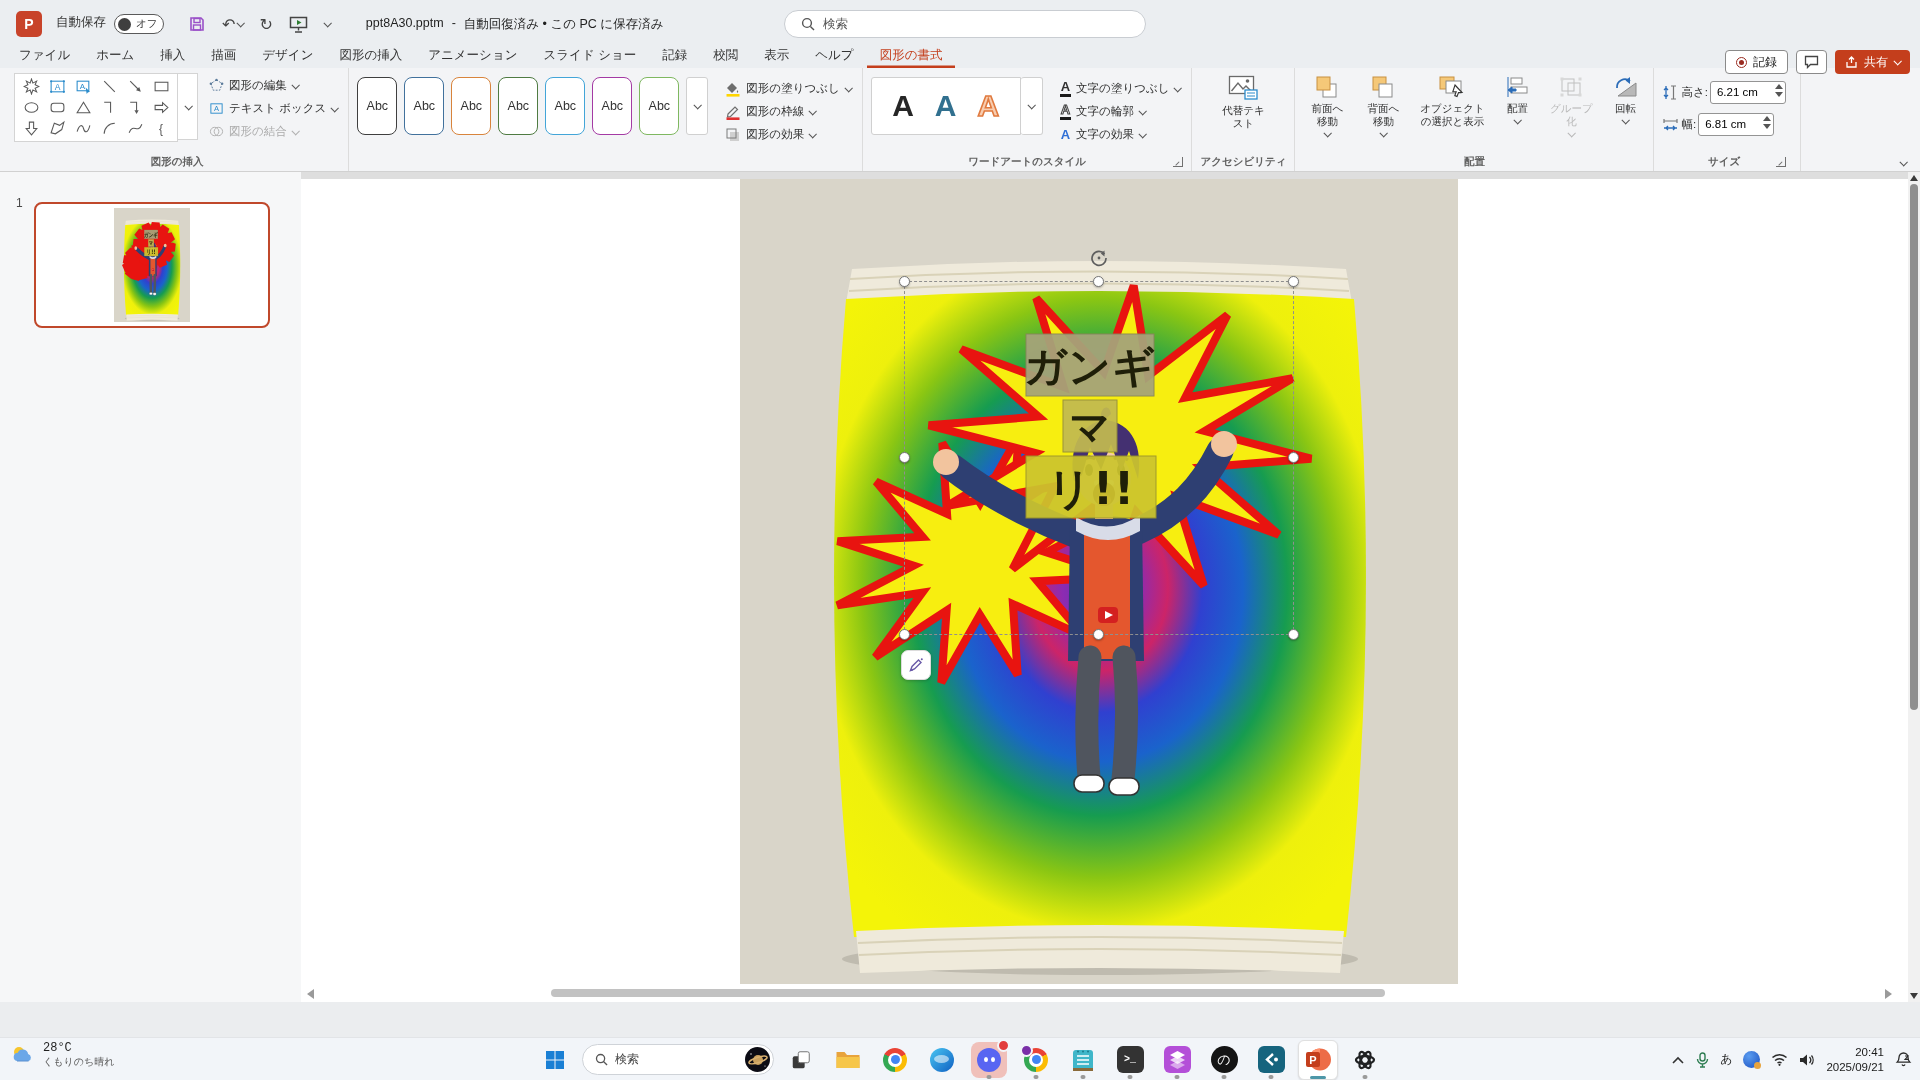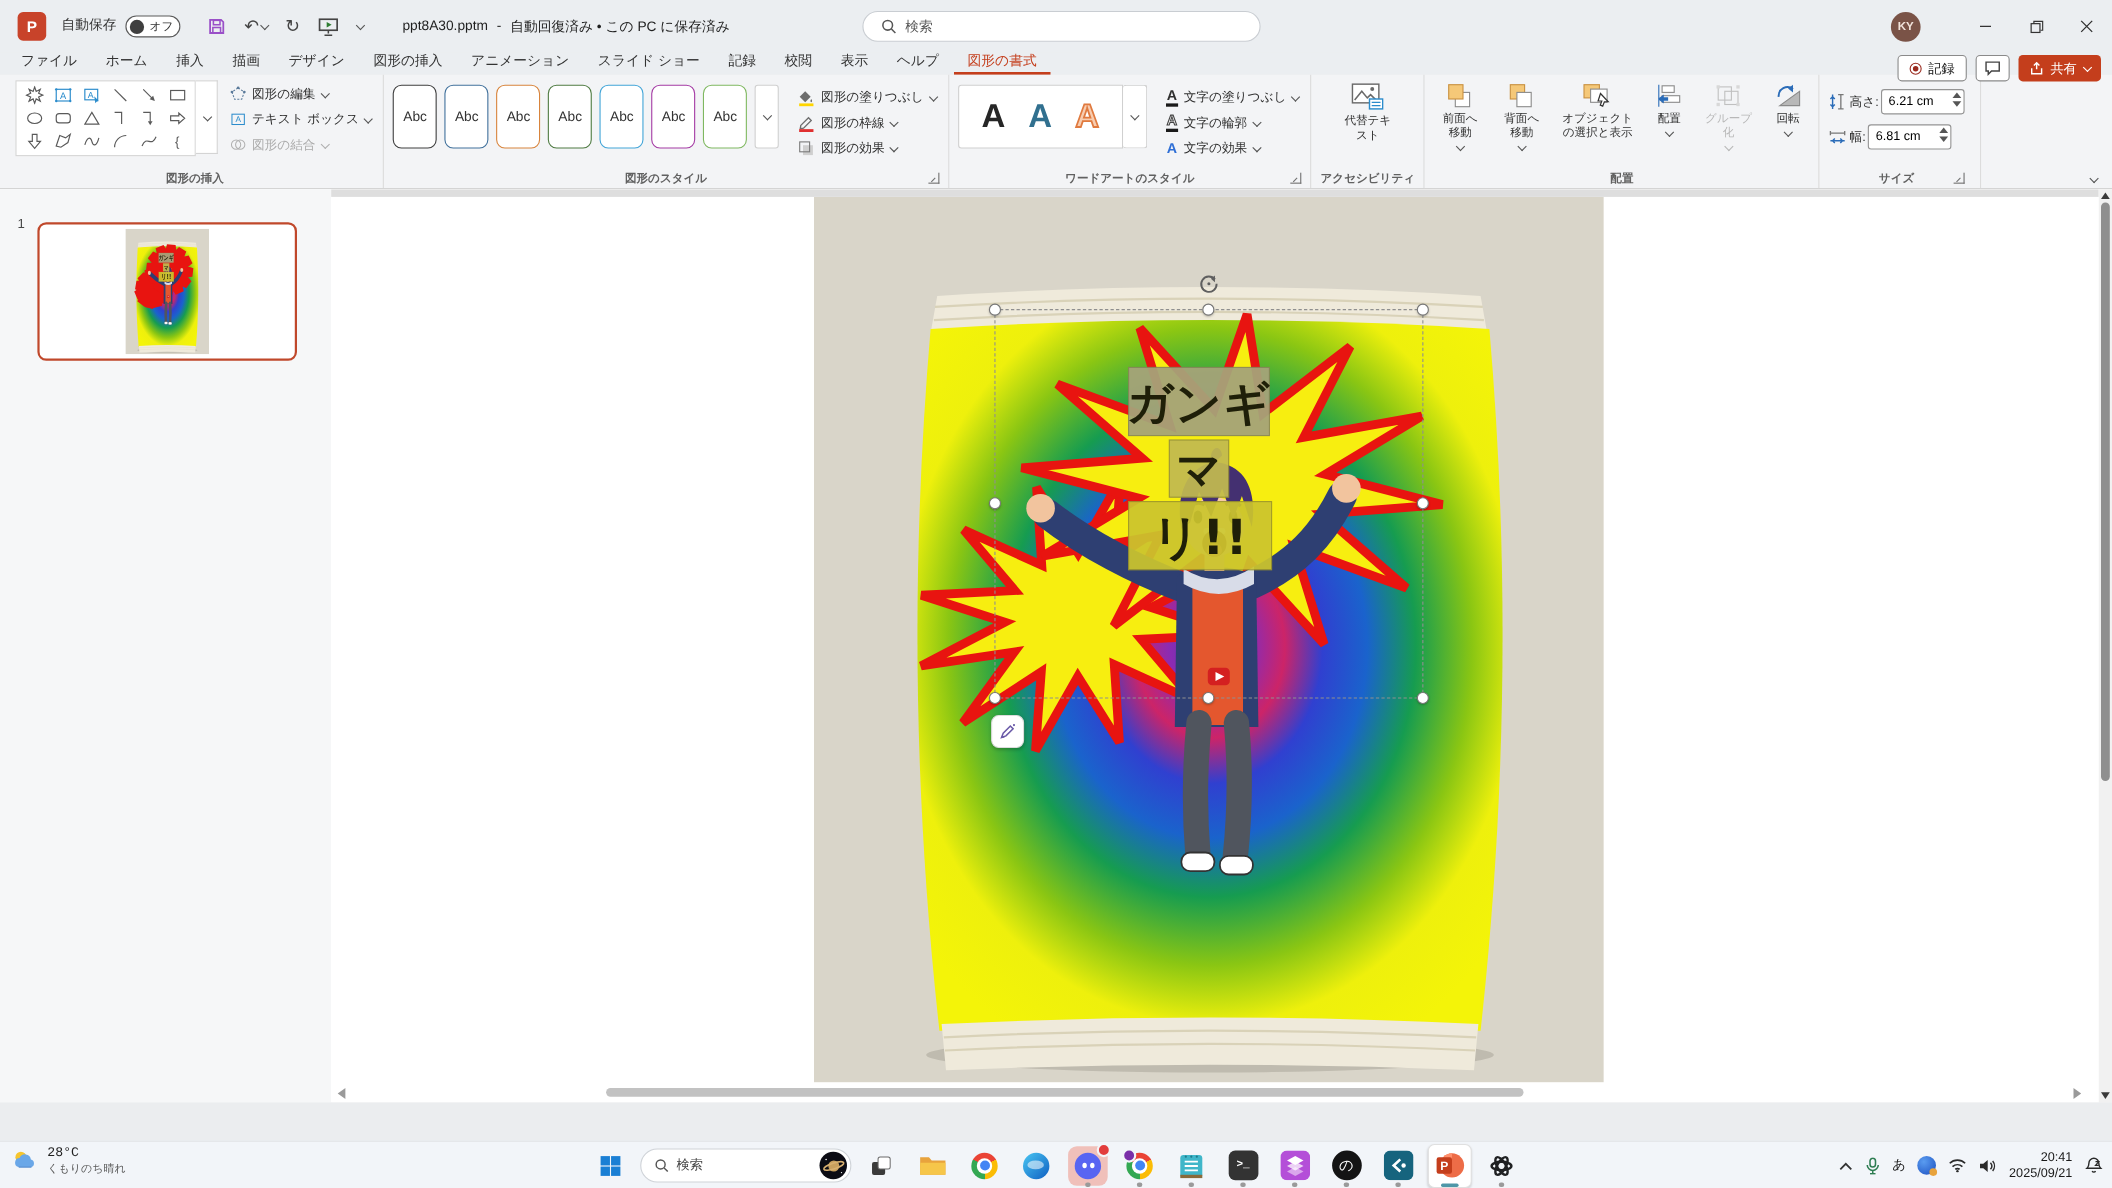--- a/index.html
+++ b/index.html
@@ -226,41 +226,20 @@
         <span>自動回復済み • この PC に保存済み</span>
       </div>
     </div>
     <div class="tb-search">
       <svg width="14" height="14" viewBox="0 0 14 14">
           <circle cx="6" cy="6" r="4.4" fill="none" stroke="#555" stroke-width="1.4"></circle>
           <path d="M9.4 9.4 L13 13" stroke="#555" stroke-width="1.4"></path>
         </svg>
       <span>検索</span>
     </div>
-    <div class="tb-right">
-      <div class="avatar">
-          <span>KY</span>
-        </div>
-      <div class="winbtn">
-          <svg width="12" height="12" viewBox="0 0 12 12">
-            <path d="M1 6 h10" stroke="#333" stroke-width="1.2"></path>
-          </svg>
-        </div>
-      <div class="winbtn">
-          <svg width="13" height="13" viewBox="0 0 13 13">
-            <rect x="1.5" y="3.5" width="8" height="8" fill="none" stroke="#333" stroke-width="1.1"></rect>
-            <path d="M4 3.5 V1.5 h8 v8 h-2" fill="none" stroke="#333" stroke-width="1.1"></path>
-          </svg>
-        </div>
-      <div class="winbtn">
-          <svg width="12" height="12" viewBox="0 0 12 12">
-            <path d="M1 1 L11 11 M11 1 L1 11" stroke="#333" stroke-width="1.2"></path>
-          </svg>
-        </div>
-    </div>
   </div>
 
   <div class="tabs">
     <span class="tab">ファイル</span>
     <span class="tab">ホーム</span>
     <span class="tab">挿入</span>
     <span class="tab">描画</span>
     <span class="tab">デザイン</span>
     <span class="tab">図形の挿入</span>
     <span class="tab">アニメーション</span>
@@ -481,24 +460,20 @@
           <div class="srow">
             <svg width="16" height="16" viewBox="0 0 16 16">
                 <rect x="5" y="5" width="9" height="9" fill="#cfcfcf"></rect>
                 <rect x="2" y="2" width="9" height="9" fill="none" stroke="#7a7a7a"></rect>
               </svg>
             <span>図形の効果</span>
               <i class="chev"></i>
           </div>
         </div>
       </div>
-      <div class="glabel">
-          <span>図形のスタイル</span>
-          <span class="launcher"></span>
-        </div>
     </div>
 
     <div class="grp">
       <div class="gbody" style="padding-top:4px">
         <div style="display:flex">
           <div class="wart">
             <span class="wA" style="color:#262626">A</span>
             <span class="wA" style="color:#31708f">A</span>
             <span class="wA" style="color:#f8cdb0;-webkit-text-stroke:1.6px #e07a3f">A</span>
           </div>

